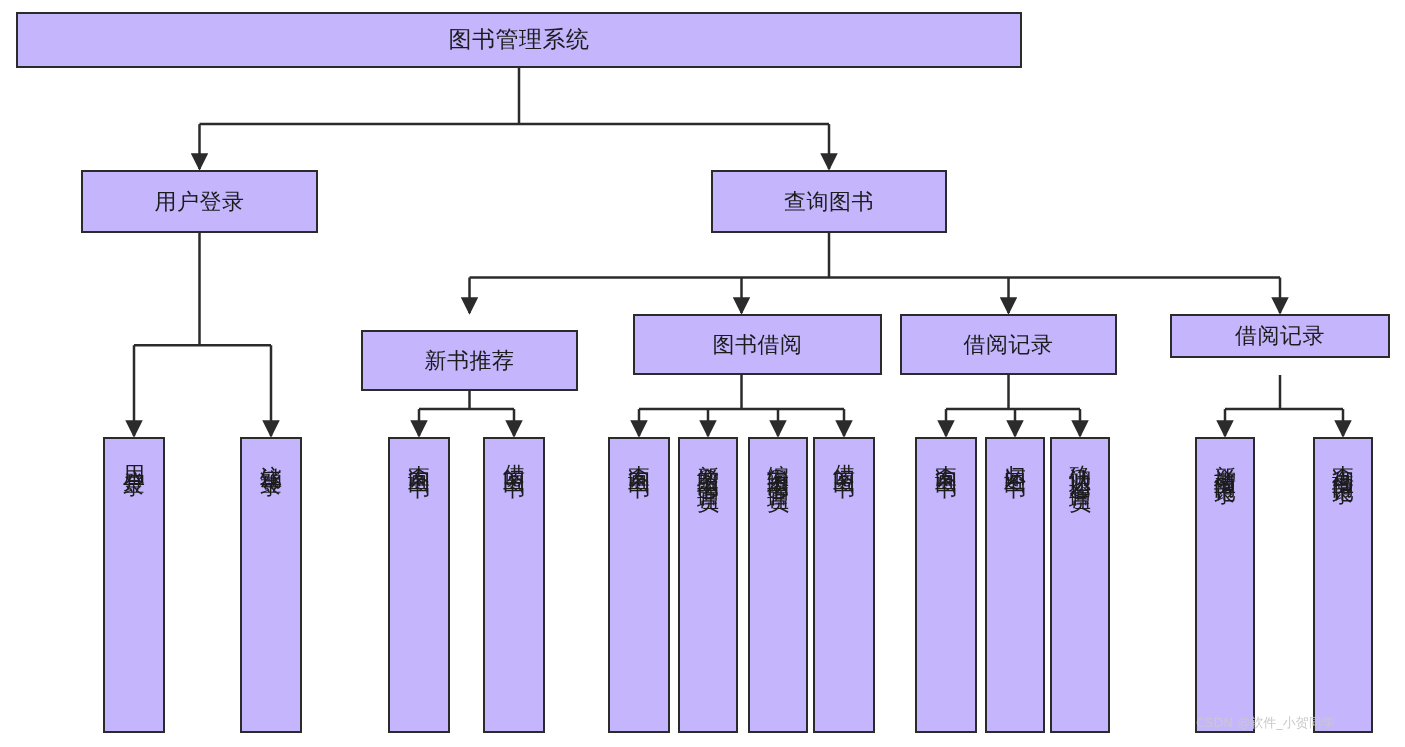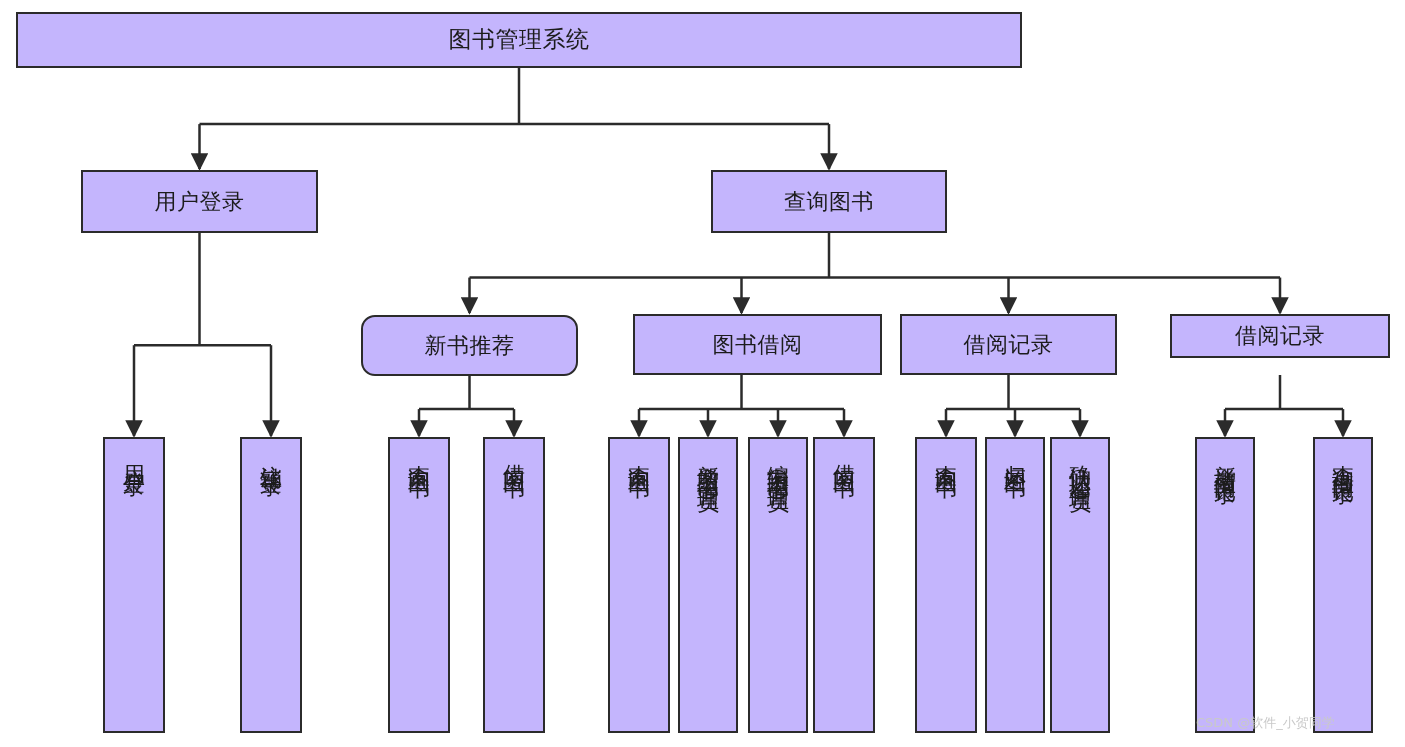--- a/index.html
+++ b/index.html
@@ -119,21 +119,21 @@
   <div id="node-layer">
       <div class="node horizontal root" style="left: 16px; top: 12px; width: 1006px; height: 56px;">
         <div class="node-label">图书管理系统</div>
       </div>
       <div class="node horizontal" style="left: 81px; top: 170px; width: 237px; height: 63px;">
         <div class="node-label">用户登录</div>
       </div>
       <div class="node horizontal" style="left: 711px; top: 170px; width: 236px; height: 63px;">
         <div class="node-label">查询图书</div>
       </div>
-      <div class="node horizontal" style="left: 361px; top: 315px; width: 217px; height: 61px; border-radius: 14px;">
+      <div class="node horizontal" style="left: 361px; top: 330px; width: 217px; height: 61px;">
         <div class="node-label">新书推荐</div>
       </div>
       <div class="node horizontal" style="left: 633px; top: 314px; width: 249px; height: 61px;">
         <div class="node-label">图书借阅</div>
       </div>
       <div class="node horizontal" style="left: 900px; top: 314px; width: 217px; height: 61px;">
         <div class="node-label">借阅记录</div>
       </div>
       <div class="node horizontal" style="left: 1170px; top: 314px; width: 220px; height: 44px;">
         <div class="node-label">借阅记录</div>

